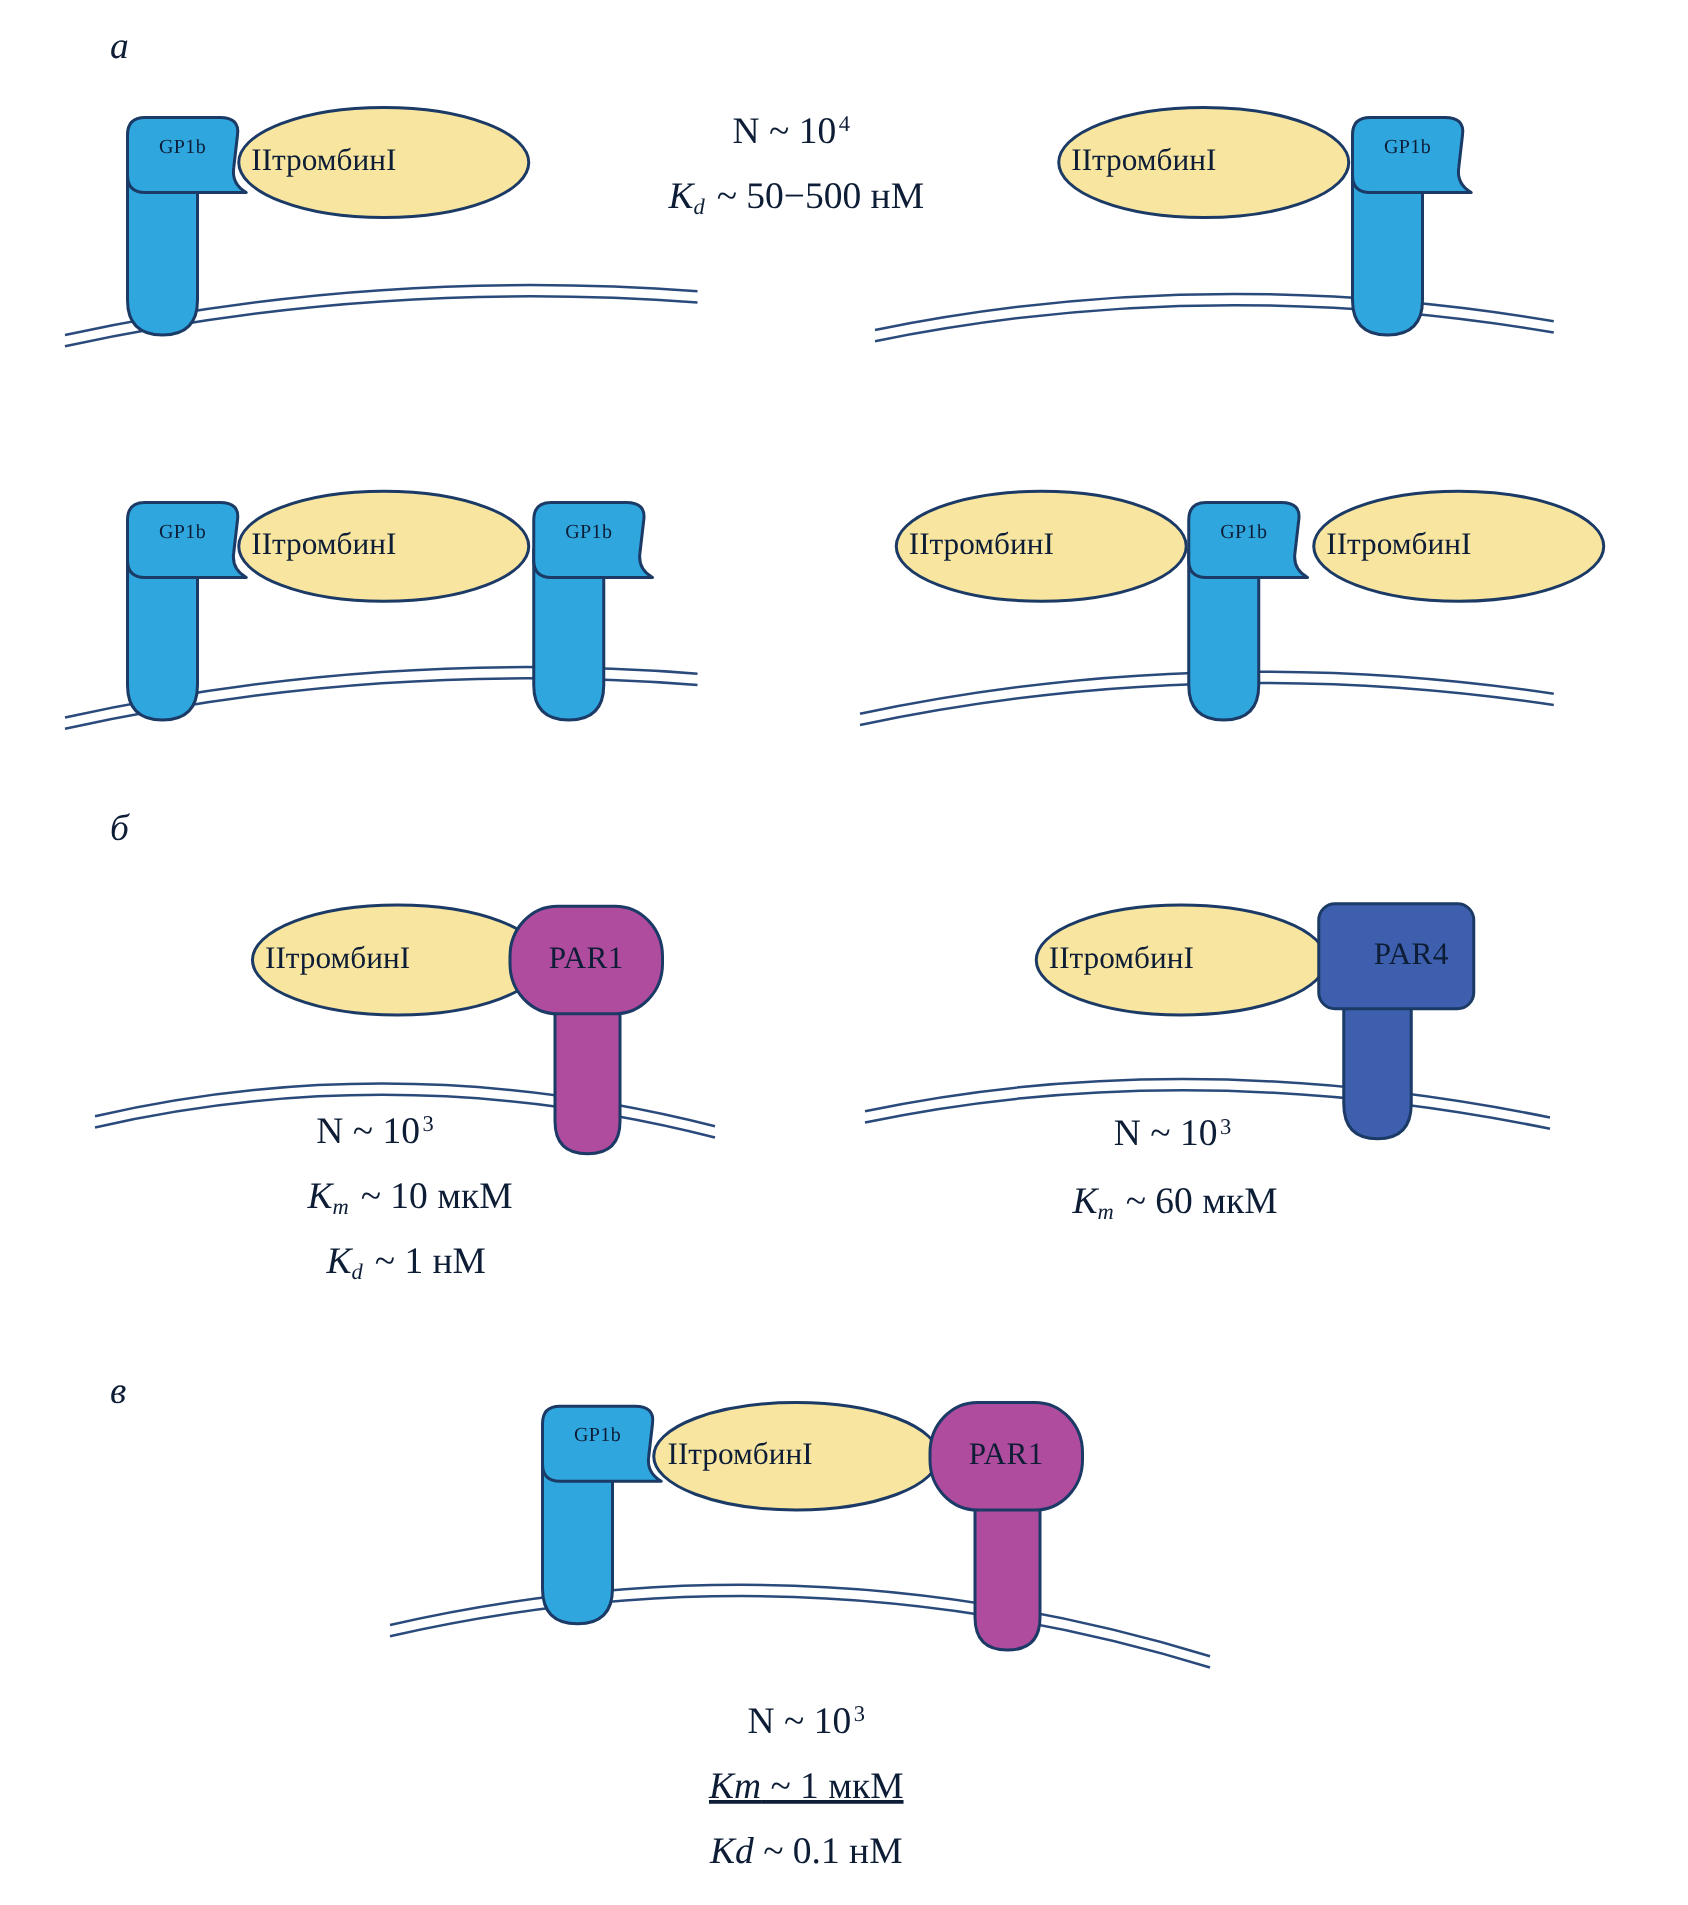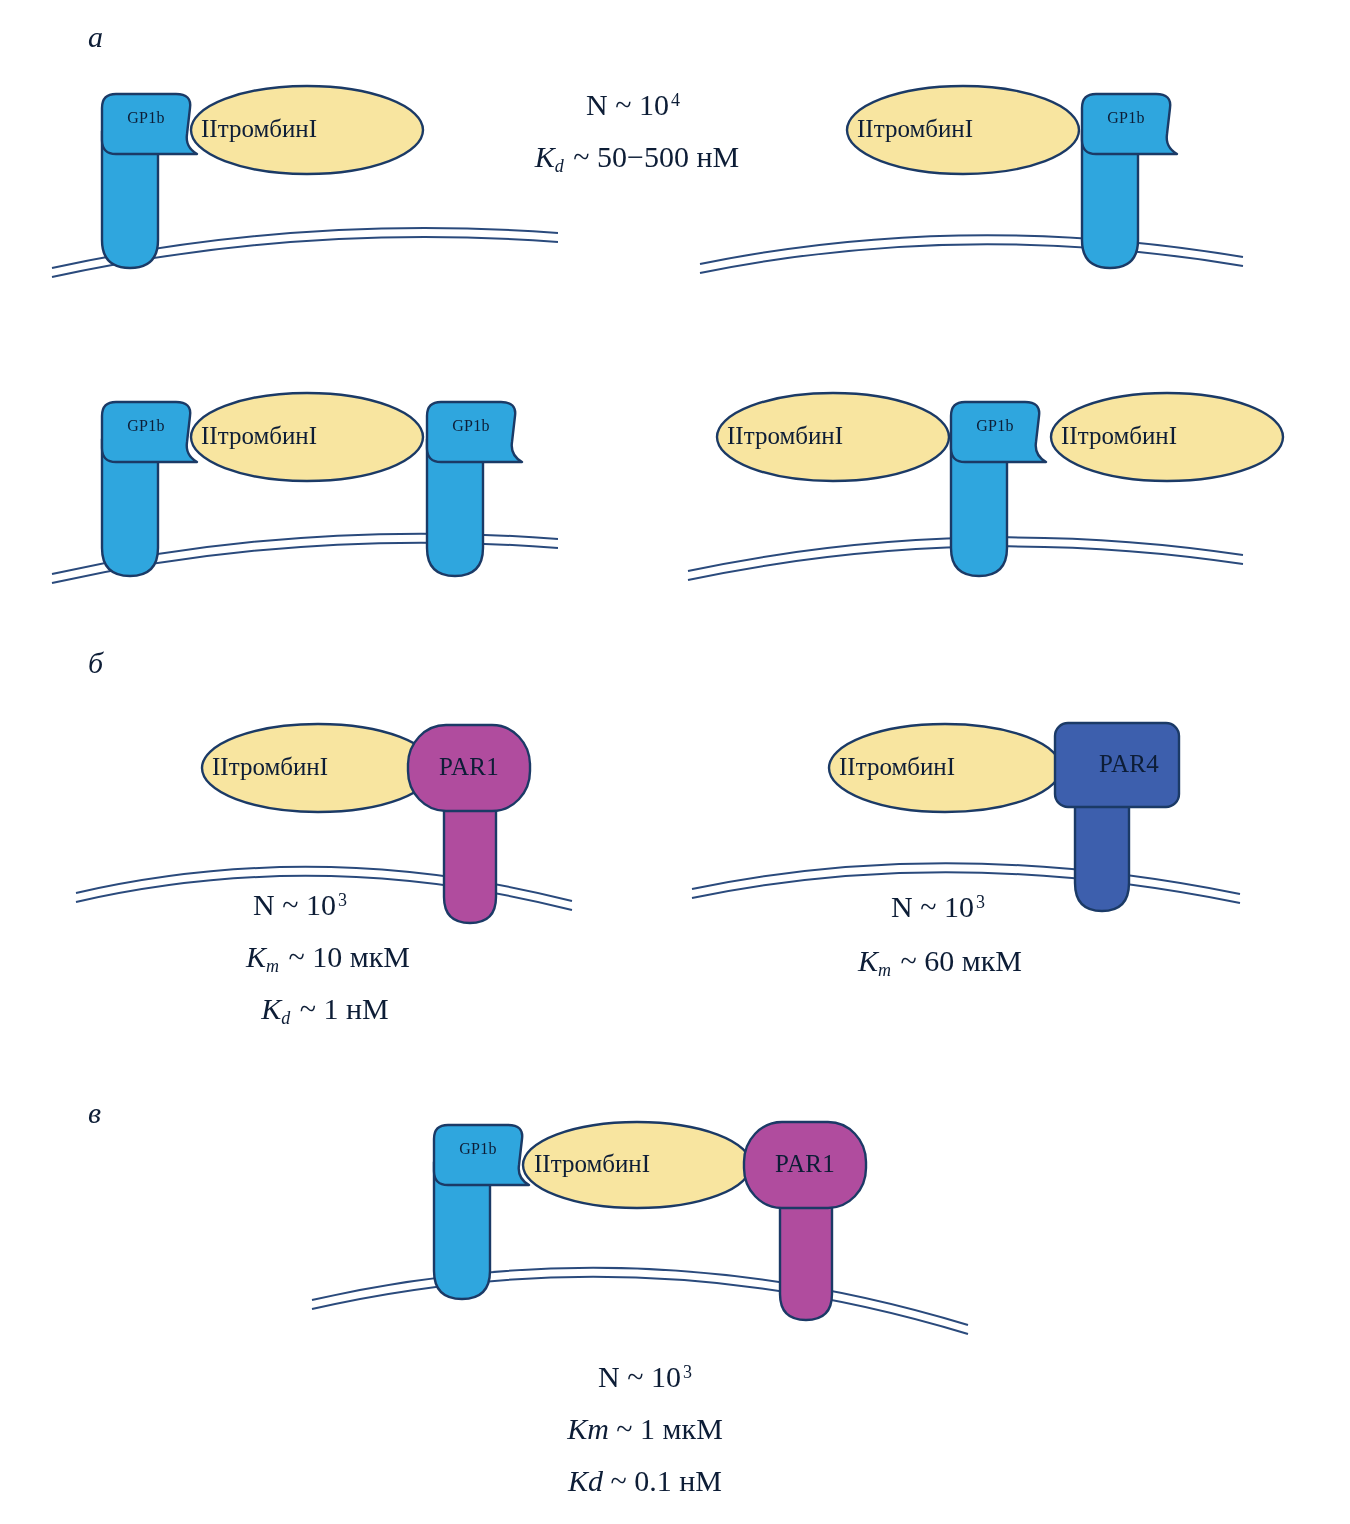--- a/index.html
+++ b/index.html
@@ -162,20 +162,20 @@
   <div class="kin-line" style="left:938px;top:890px;">
     <span>N ~ 10</span><span class="sup">3</span>
   </div>
   <div class="kin-line" style="left:940px;top:944px;">
     <span class="ital">K</span><span class="sub ital">m</span><span> ~ 60 мкМ</span>
   </div>
 
   <div class="kin-line" style="left:645px;top:1360px;">
     <span>N ~ 10</span><span class="sup">3</span>
   </div>
-  <div class="kin-line" style="left:645px;top:1412px;">
+  <div class="kin-line" style="left:645px;top:1412px;text-decoration:underline;">
     <span class="ital">Km</span><span> ~ 1 мкМ</span>
   </div>
   <div class="kin-line" style="left:645px;top:1464px;">
     <span class="ital">Kd</span><span> ~ 0.1 нМ</span>
   </div>
 
 </div>
 
 </body></html>

